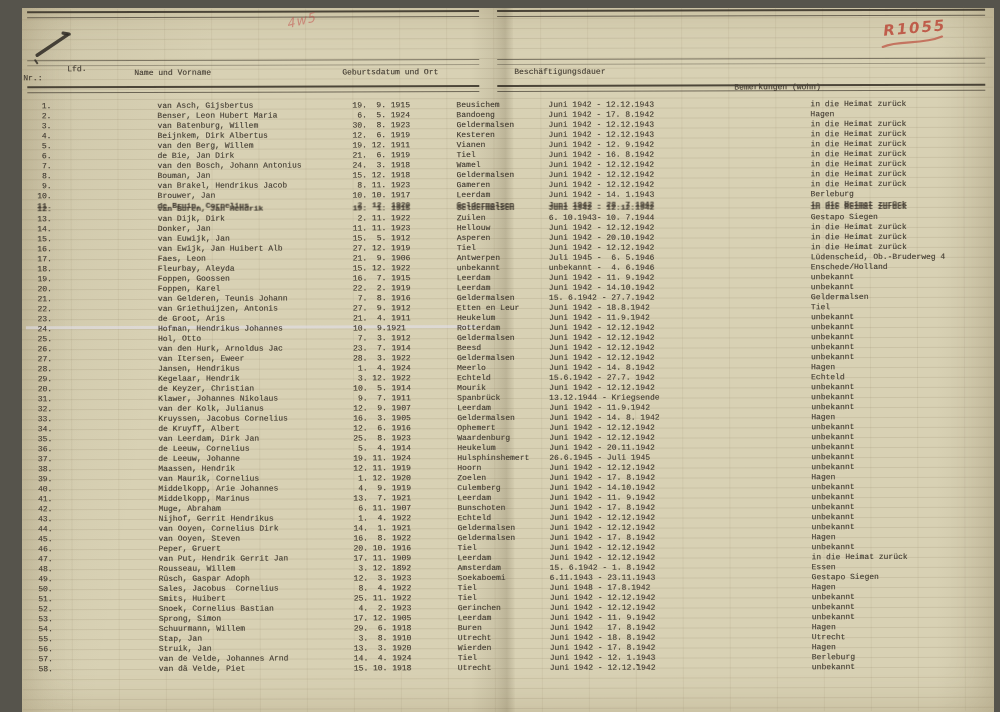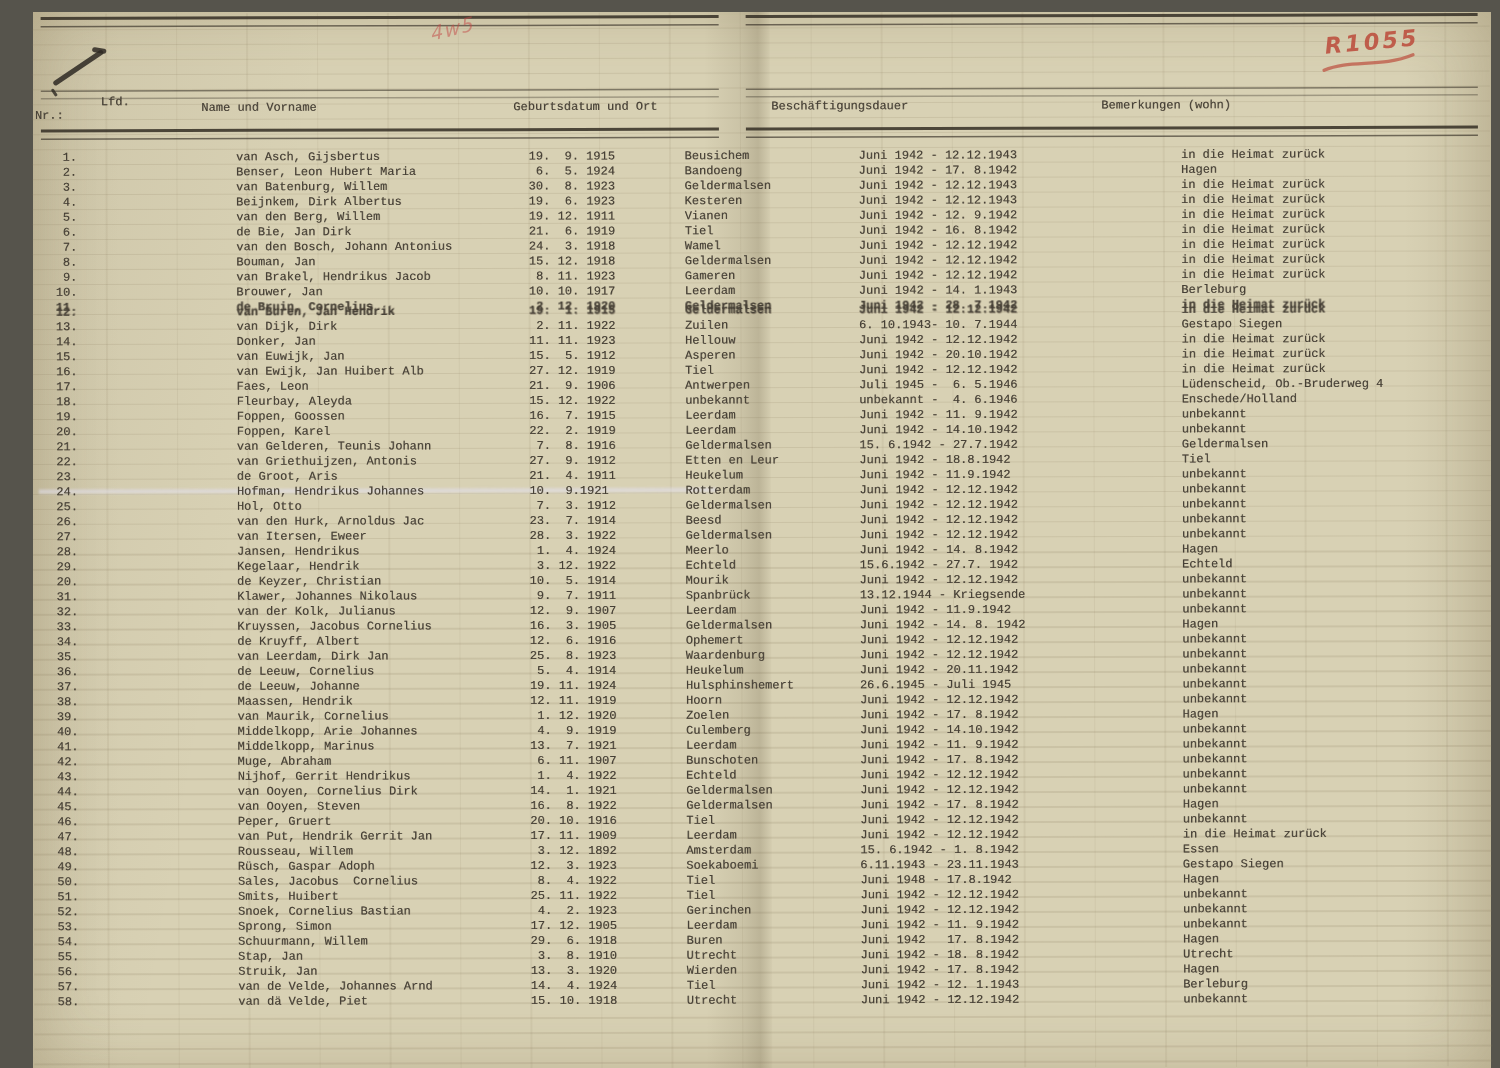--- a/index.html
+++ b/index.html
@@ -46,30 +46,30 @@
   .rule.head-bot{top:77px;}
   
   .typed{color:#464036;text-shadow:0.3px 0 0 rgba(70,60,48,0.45);}
   .header{position:absolute;top:55px;left:0;right:0;font-size:8px;line-height:9px;}
   .header span{position:absolute;white-space:pre;}
   .h-no1{left:2px;top:0;padding-left:44px;}
   .h-no2{left:2px;top:9px;}
   .h-name{left:113px;top:4px;}
   .h-birth{left:283px;top:4px;margin-left:38px;}
   .h-dur{left:493px;top:4px;}
-  .h-rem{left:713px;top:4px;}
+  .h-rem{left:713px;top:20px;}
   
   .rows{position:absolute;left:0;right:0;top:92px;font-size:8px;}
   .row{display:flex;height:10px;line-height:10px;white-space:pre;}
   .c-no{width:30px;text-align:right;flex:none;}
   .c-name{margin-left:106px;width:195px;flex:none;overflow:visible;}
   .c-date{width:58px;flex:none;}
   .c-place{width:92px;flex:none;padding-left:46px;}
-  .c-dur{width:215px;flex:none;margin-left:24px;}
-  .c-rem{flex:1;}
+  .c-dur{width:215px;flex:none;}
+  .c-rem{flex:1;margin-left:47px;}
   
   .rows > .row:nth-child(12){margin-top:-7px;}
   .rows > .row:nth-child(11), .rows > .row:nth-child(12){font-weight:bold;filter:blur(0.2px);}
   
   .red-code{
     position:absolute;left:862px;top:12px;transform:rotate(-5deg);
     color:#bc4a3a;font-family:"DejaVu Sans",sans-serif;font-style:italic;
     font-size:15px;letter-spacing:2px;font-weight:bold;opacity:0.85;
   }
   .red-code svg{position:absolute;left:-4px;top:15px;}
@@ -128,21 +128,21 @@
           <span class="c-no">3.</span>
           <span class="c-name">van Batenburg, Willem</span>
           <span class="c-date">30.  8. 1923</span>
           <span class="c-place">Geldermalsen</span>
           <span class="c-dur">Juni 1942 - 12.12.1943</span>
           <span class="c-rem">in die Heimat zurück</span>
         </div>
         <div class="row">
           <span class="c-no">4.</span>
           <span class="c-name">Beijnkem, Dirk Albertus</span>
-          <span class="c-date">19.  6. 1923</span>
+          <span class="c-date">12.  6. 1919</span>
           <span class="c-place">Kesteren</span>
           <span class="c-dur">Juni 1942 - 12.12.1943</span>
           <span class="c-rem">in die Heimat zurück</span>
         </div>
         <div class="row">
           <span class="c-no">5.</span>
           <span class="c-name">van den Berg, Willem</span>
           <span class="c-date">19. 12. 1911</span>
           <span class="c-place">Vianen</span>
           <span class="c-dur">Juni 1942 - 12. 9.1942</span>

